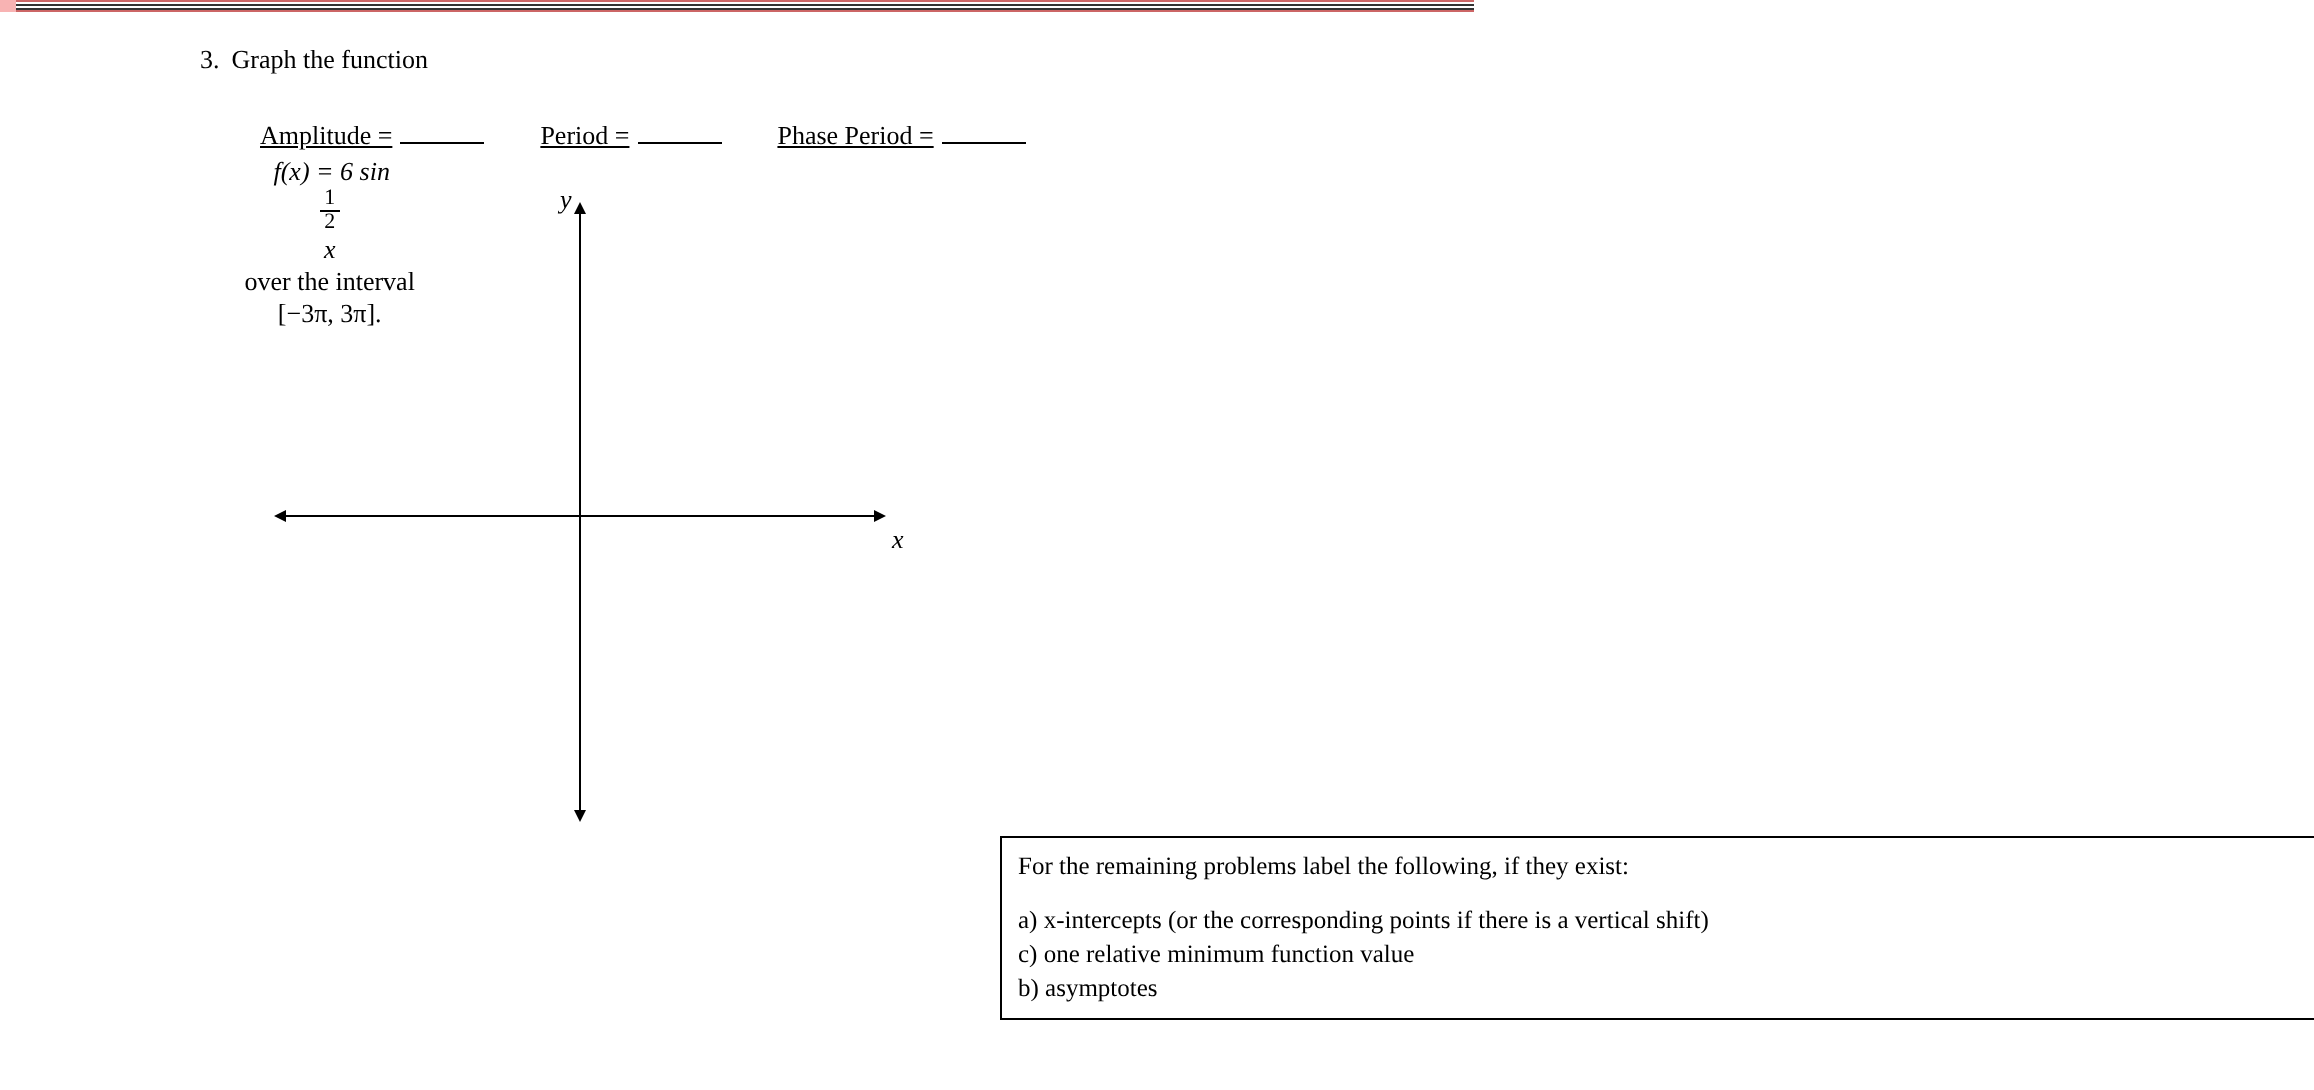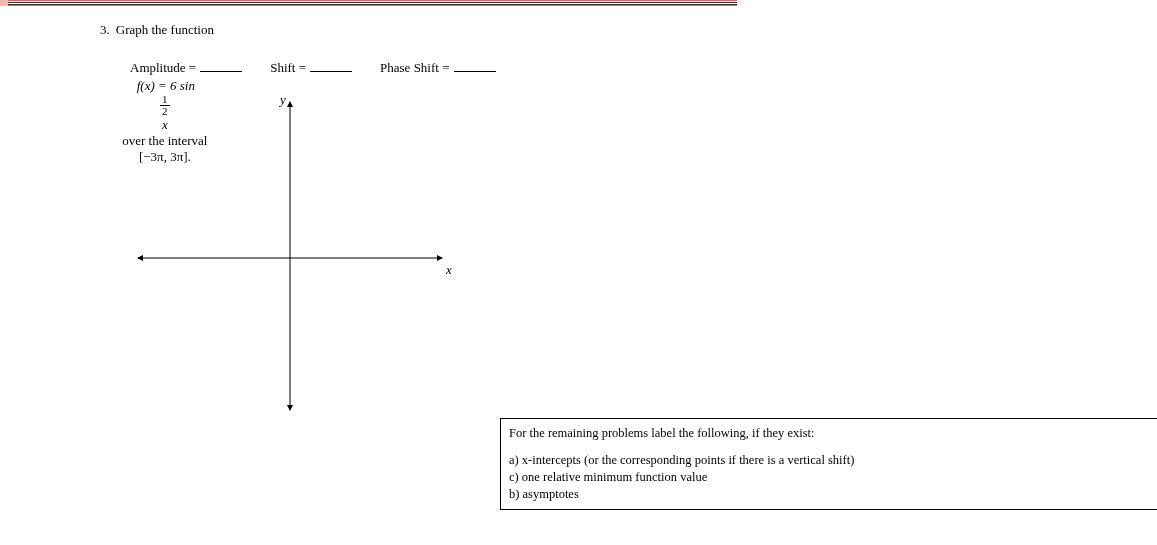--- a/index.html
+++ b/index.html
@@ -74,20 +74,21 @@
     .fields-row {
       position: absolute;
       top: 60px;
       left: 130px;
       display: flex;
       gap: 28px;
     }
     .field {
       display: flex;
       align-items: baseline;
+      text-decoration: underline;
     }
     .blank {
       display: inline-block;
       width: 42px;
       border-bottom: 1px solid #000;
       margin-left: 4px;
     }
     .axes-container {
       position: absolute;
       top: 90px;
@@ -143,25 +144,25 @@
     </span>
   </div>
 </div>
 
 <div class="fields-row">
   <div class="field">
     <span>Amplitude =</span>
     <span class="blank"></span>
   </div>
   <div class="field">
-    <span>Shift =</span>
+    <span>Period =</span>
     <span class="blank"></span>
   </div>
   <div class="field">
-    <span>Phase Shift =</span>
+    <span>Phase Period =</span>
     <span class="blank"></span>
   </div>
 </div>
 
 <div class="axes-container">
   <svg width="330" height="330">
     <defs>
       <marker id="arrow" markerWidth="8" markerHeight="8" refX="5" refY="4" orient="auto">
         <path d="M0,1 L6,4 L0,7 Z" fill="#000"></path>
       </marker>

